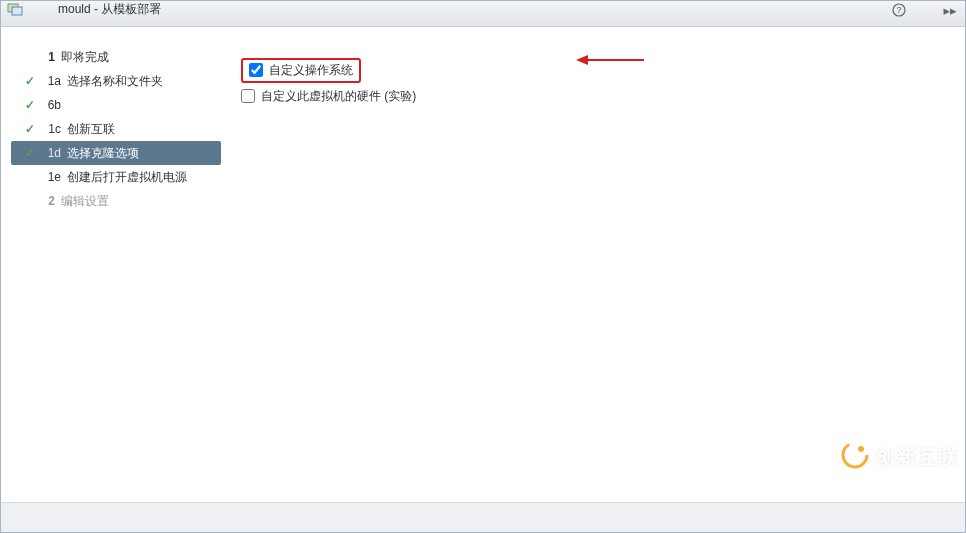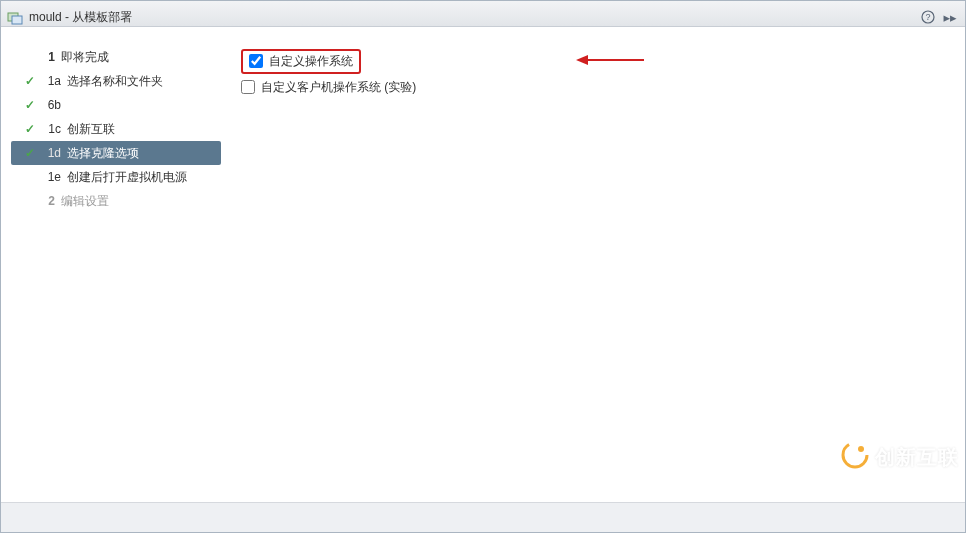--- a/index.html
+++ b/index.html
@@ -17,23 +17,24 @@
       border: 1px solid #aab5c1;
       background: #fff;
       display: flex;
       flex-direction: column;
     }
     .titlebar {
       height: 26px;
       background: linear-gradient(#f2f3f5, #e2e5e9);
       border-bottom: 1px solid #c8cdd4;
       display: flex;
-      align-items: flex-end;
+      align-items: flex-start;
       padding: 0 6px;
       color: #333;
+      gap: 29px;
     }
     .titlebar .title-icon {
       width: 16px;
       height: 16px;
       margin-right: 6px;
       display: inline-flex;
       align-items: center;
       justify-content: center;
     }
     .titlebar .title-text {
@@ -90,21 +91,21 @@
     .step.selected {
       background: #5b788f;
       color: #fff;
       border-radius: 2px;
     }
     .step.selected .num { color: #e5e5e5; }
     .step.disabled { color: #999; }
     .step.disabled .num { color: #999; }
     .content {
       flex: 1;
-      padding: 22px 20px;
+      padding: 31px 20px;
       position: relative;
     }
     .opt-row {
       display: flex;
       align-items: center;
       height: 24px;
       margin-bottom: 2px;
     }
     .opt-row input[type="checkbox"] {
       width: 14px;
@@ -209,21 +210,21 @@
 
     <div class="content">
       <div class="opt-row">
         <span class="highlight-box">
           <input type="checkbox" checked="" style="">
           <span class="opt-label">自定义操作系统</span>
         </span>
       </div>
       <div class="opt-row">
         <input type="checkbox" style="">
-        <span class="opt-label">自定义客户机操作系统 (实验)</span>
+        <span class="opt-label">自定义此虚拟机的硬件 (实验)</span>
       </div>
 
       <svg class="arrow-annot" viewBox="0 0 70 16">
         <line x1="68" y1="8" x2="10" y2="8" stroke="#d02020" stroke-width="2"></line>
         <polygon points="0,8 12,3 12,13" fill="#d02020"></polygon>
       </svg>
 
       <div class="watermark">
         <span class="wm-icon">
           <svg width="28" height="28" viewBox="0 0 28 28">

